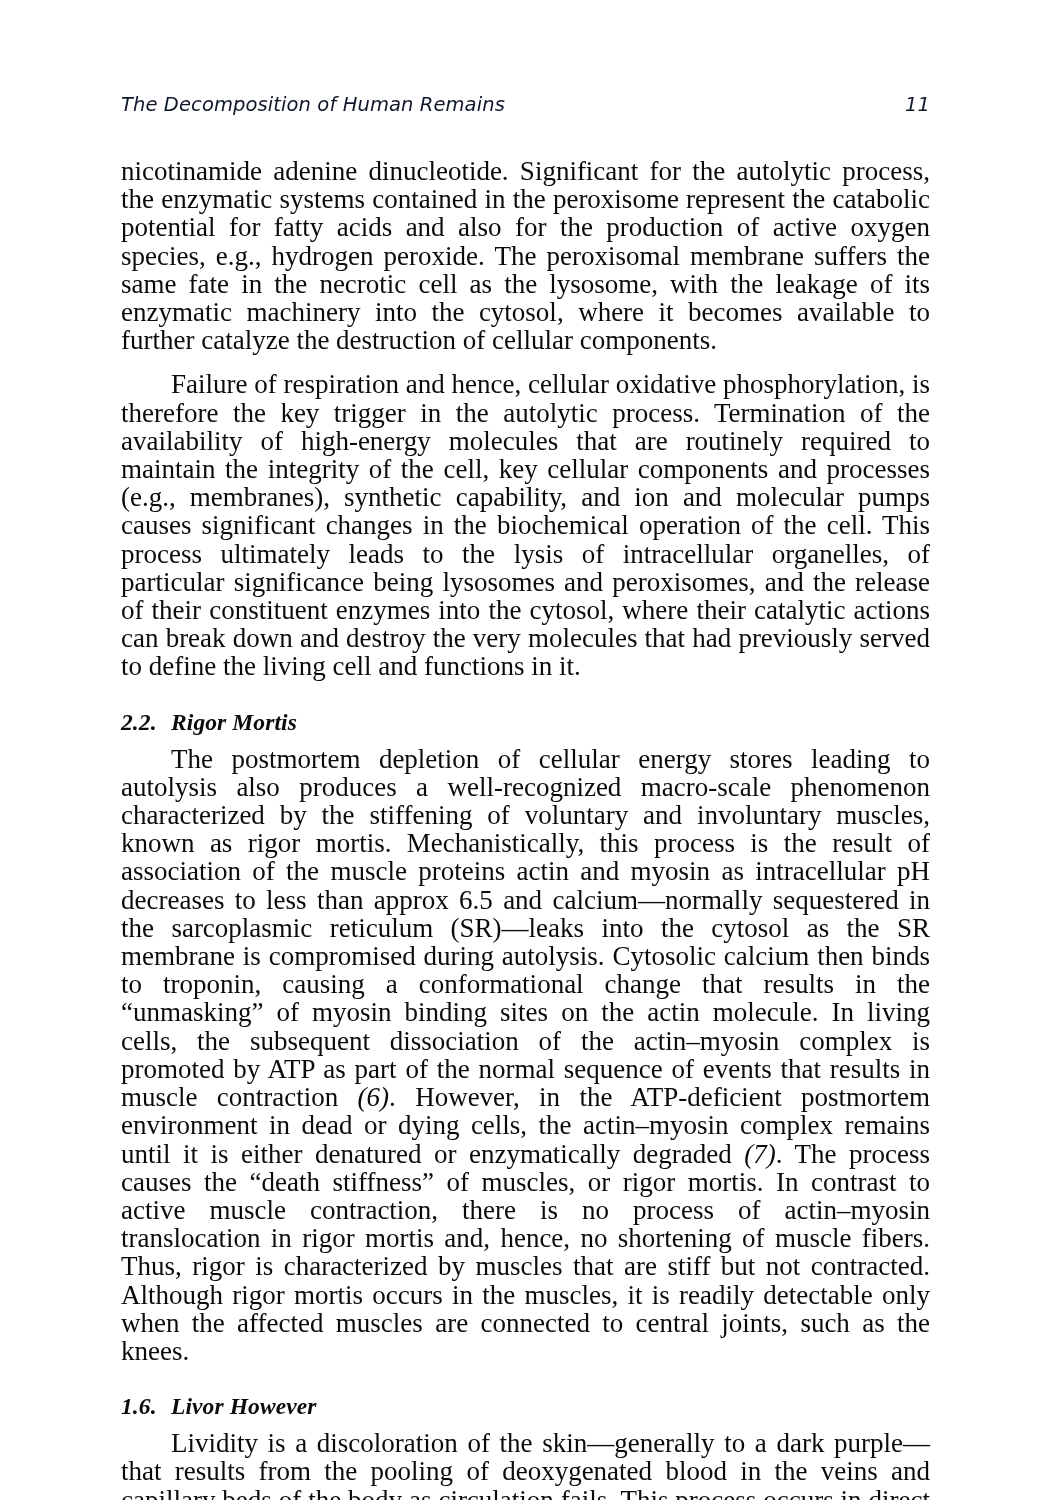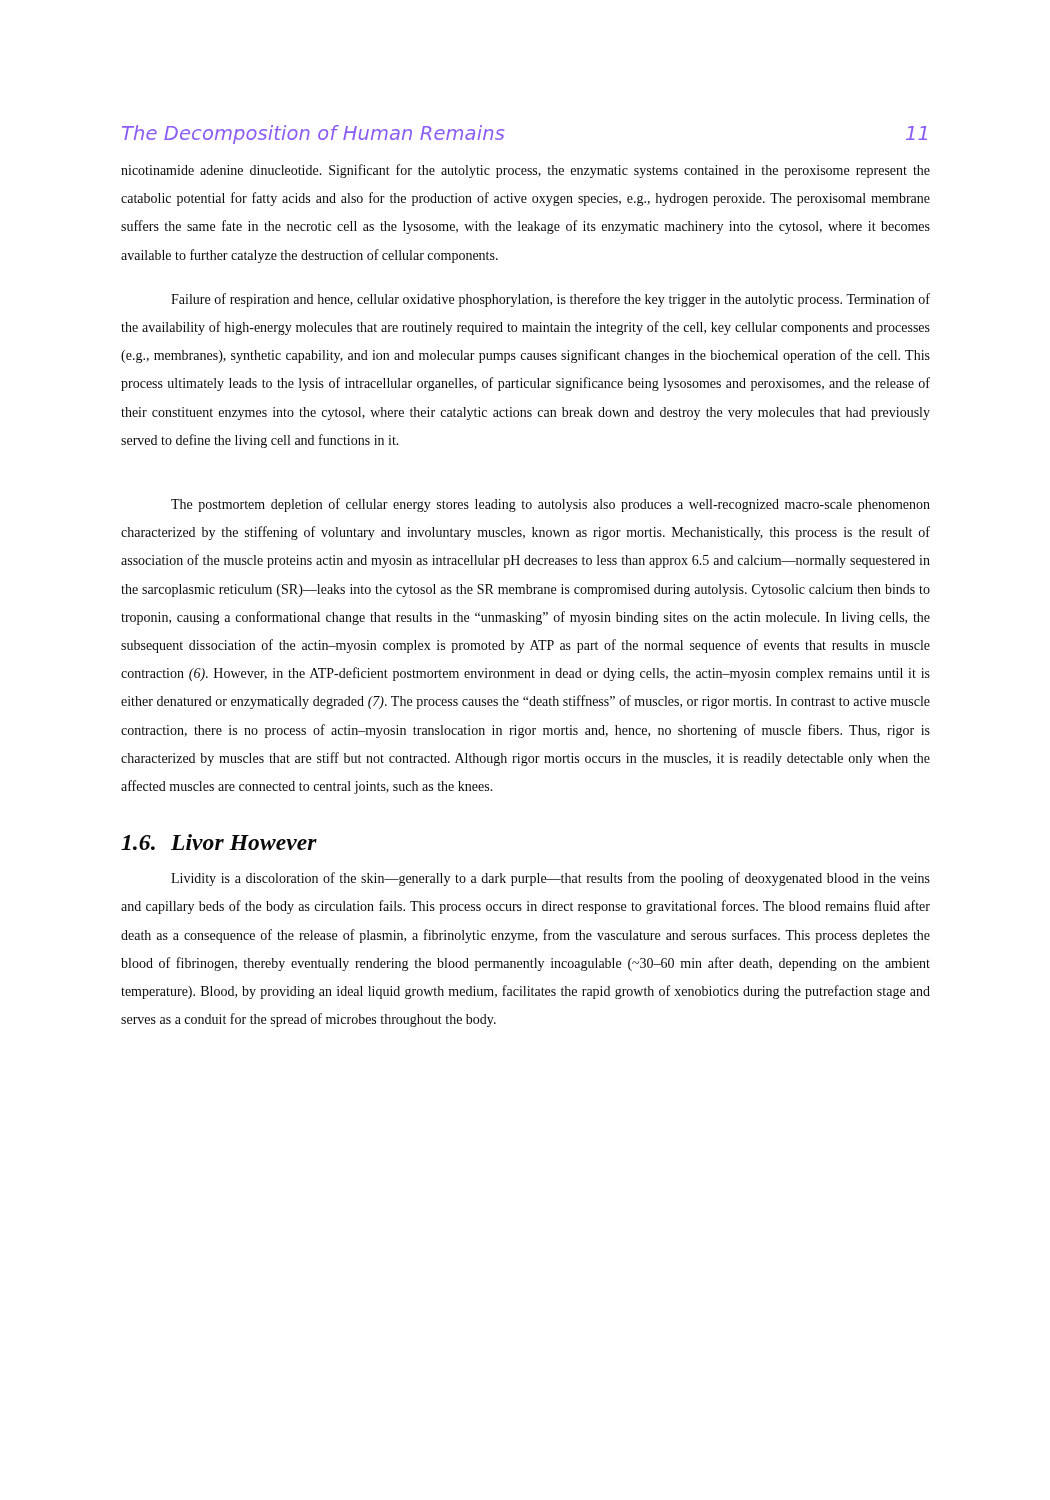--- a/index.html
+++ b/index.html
@@ -21,37 +21,37 @@
     left: 121px;
     top: 93px;
     width: 809px;
     display: flex;
     justify-content: space-between;
     align-items: baseline;
     font-family: "DejaVu Sans", "Liberation Sans", sans-serif;
     font-style: italic;
     font-size: 19.5px;
     letter-spacing: 0.1px;
-    color: #8b5cf6;
+    color: #0f172a;
   }
   .running-head .rh-title { white-space: nowrap; }
-  .running-head .rh-folio { font-size: 19.5px; margin-top: 29px; }
+  .running-head .rh-folio { font-size: 19.5px; }
 
   .body-col {
     position: absolute;
     left: 121px;
     top: 157px;
     width: 809px;
   }
 
   p.para {
     margin: 0;
     text-align: justify;
     text-justify: inter-word;
-    font-size: 14px;
+    font-size: 27px;
     line-height: 28.2px;
     color: #0b0b0b;
     hyphens: none;
   }
   p.para.indent {
     text-indent: 50px;
   }
   p.para + p.para {
     margin-top: 16px;
   }
@@ -84,20 +84,23 @@
     <span class="rh-folio">11</span>
   </div>
 
   <div class="body-col">
 
     <p class="para">nicotinamide adenine dinucleotide. Significant for the autolytic process, the enzymatic systems contained in the peroxisome represent the catabolic potential for fatty acids and also for the production of active oxygen species, e.g., hydrogen peroxide. The peroxisomal membrane suffers the same fate in the necrotic cell as the lysosome, with the leakage of its enzymatic machinery into the cytosol, where it becomes available to further catalyze the destruction of cellular components.</p>
 
     <p class="para indent">Failure of respiration and hence, cellular oxidative phosphorylation, is therefore the key trigger in the autolytic process. Termination of the availability of high-energy molecules that are routinely required to maintain the integrity of the cell, key cellular components and processes (e.g., membranes), synthetic capability, and ion and molecular pumps causes significant changes in the biochemical operation of the cell. This process ultimately leads to the lysis of intracellular organelles, of particular significance being lysosomes and peroxisomes, and the release of their constituent enzymes into the cytosol, where their catalytic actions can break down and destroy the very molecules that had previously served to define the living cell and functions in it.</p>
 
     <div class="gap-before-head"></div>
+    <h2 class="section-head">
+      <span class="num">2.2.</span><span>Rigor Mortis</span>
+    </h2>
     <div class="gap-after-head"></div>
 
     <p class="para indent"><span>The postmortem depletion of cellular energy stores leading to autolysis also produces a well-recognized macro-scale phenomenon characterized by the stiffening of voluntary and involuntary muscles, known as rigor mortis. Mechanistically, this process is the result of association of the muscle proteins actin and myosin as intracellular pH decreases to less than approx 6.5 and calcium—normally sequestered in the sarcoplasmic reticulum (SR)—leaks into the cytosol as the SR membrane is compromised during autolysis. Cytosolic calcium then binds to troponin, causing a conformational change that results in the “unmasking” of myosin binding sites on the actin molecule. In living cells, the subsequent dissociation of the actin–myosin complex is promoted by ATP as part of the normal sequence of events that results in muscle contraction </span><em class="cite">(6)</em><span>. However, in the ATP-deficient postmortem environment in dead or dying cells, the actin–myosin complex remains until it is either denatured or enzymatically degraded </span><em class="cite">(7)</em><span>. The process causes the “death stiffness” of muscles, or rigor mortis. In contrast to active muscle contraction, there is no process of actin–myosin translocation in rigor mortis and, hence, no shortening of muscle fibers. Thus, rigor is characterized by muscles that are stiff but not contracted. Although rigor mortis occurs in the muscles, it is readily detectable only when the affected muscles are connected to central joints, such as the knees.</span></p>
 
     <div class="gap-before-head"></div>
     <h2 class="section-head">
       <span class="num">1.6.</span><span>Livor However</span>
     </h2>
     <div class="gap-after-head"></div>
 

